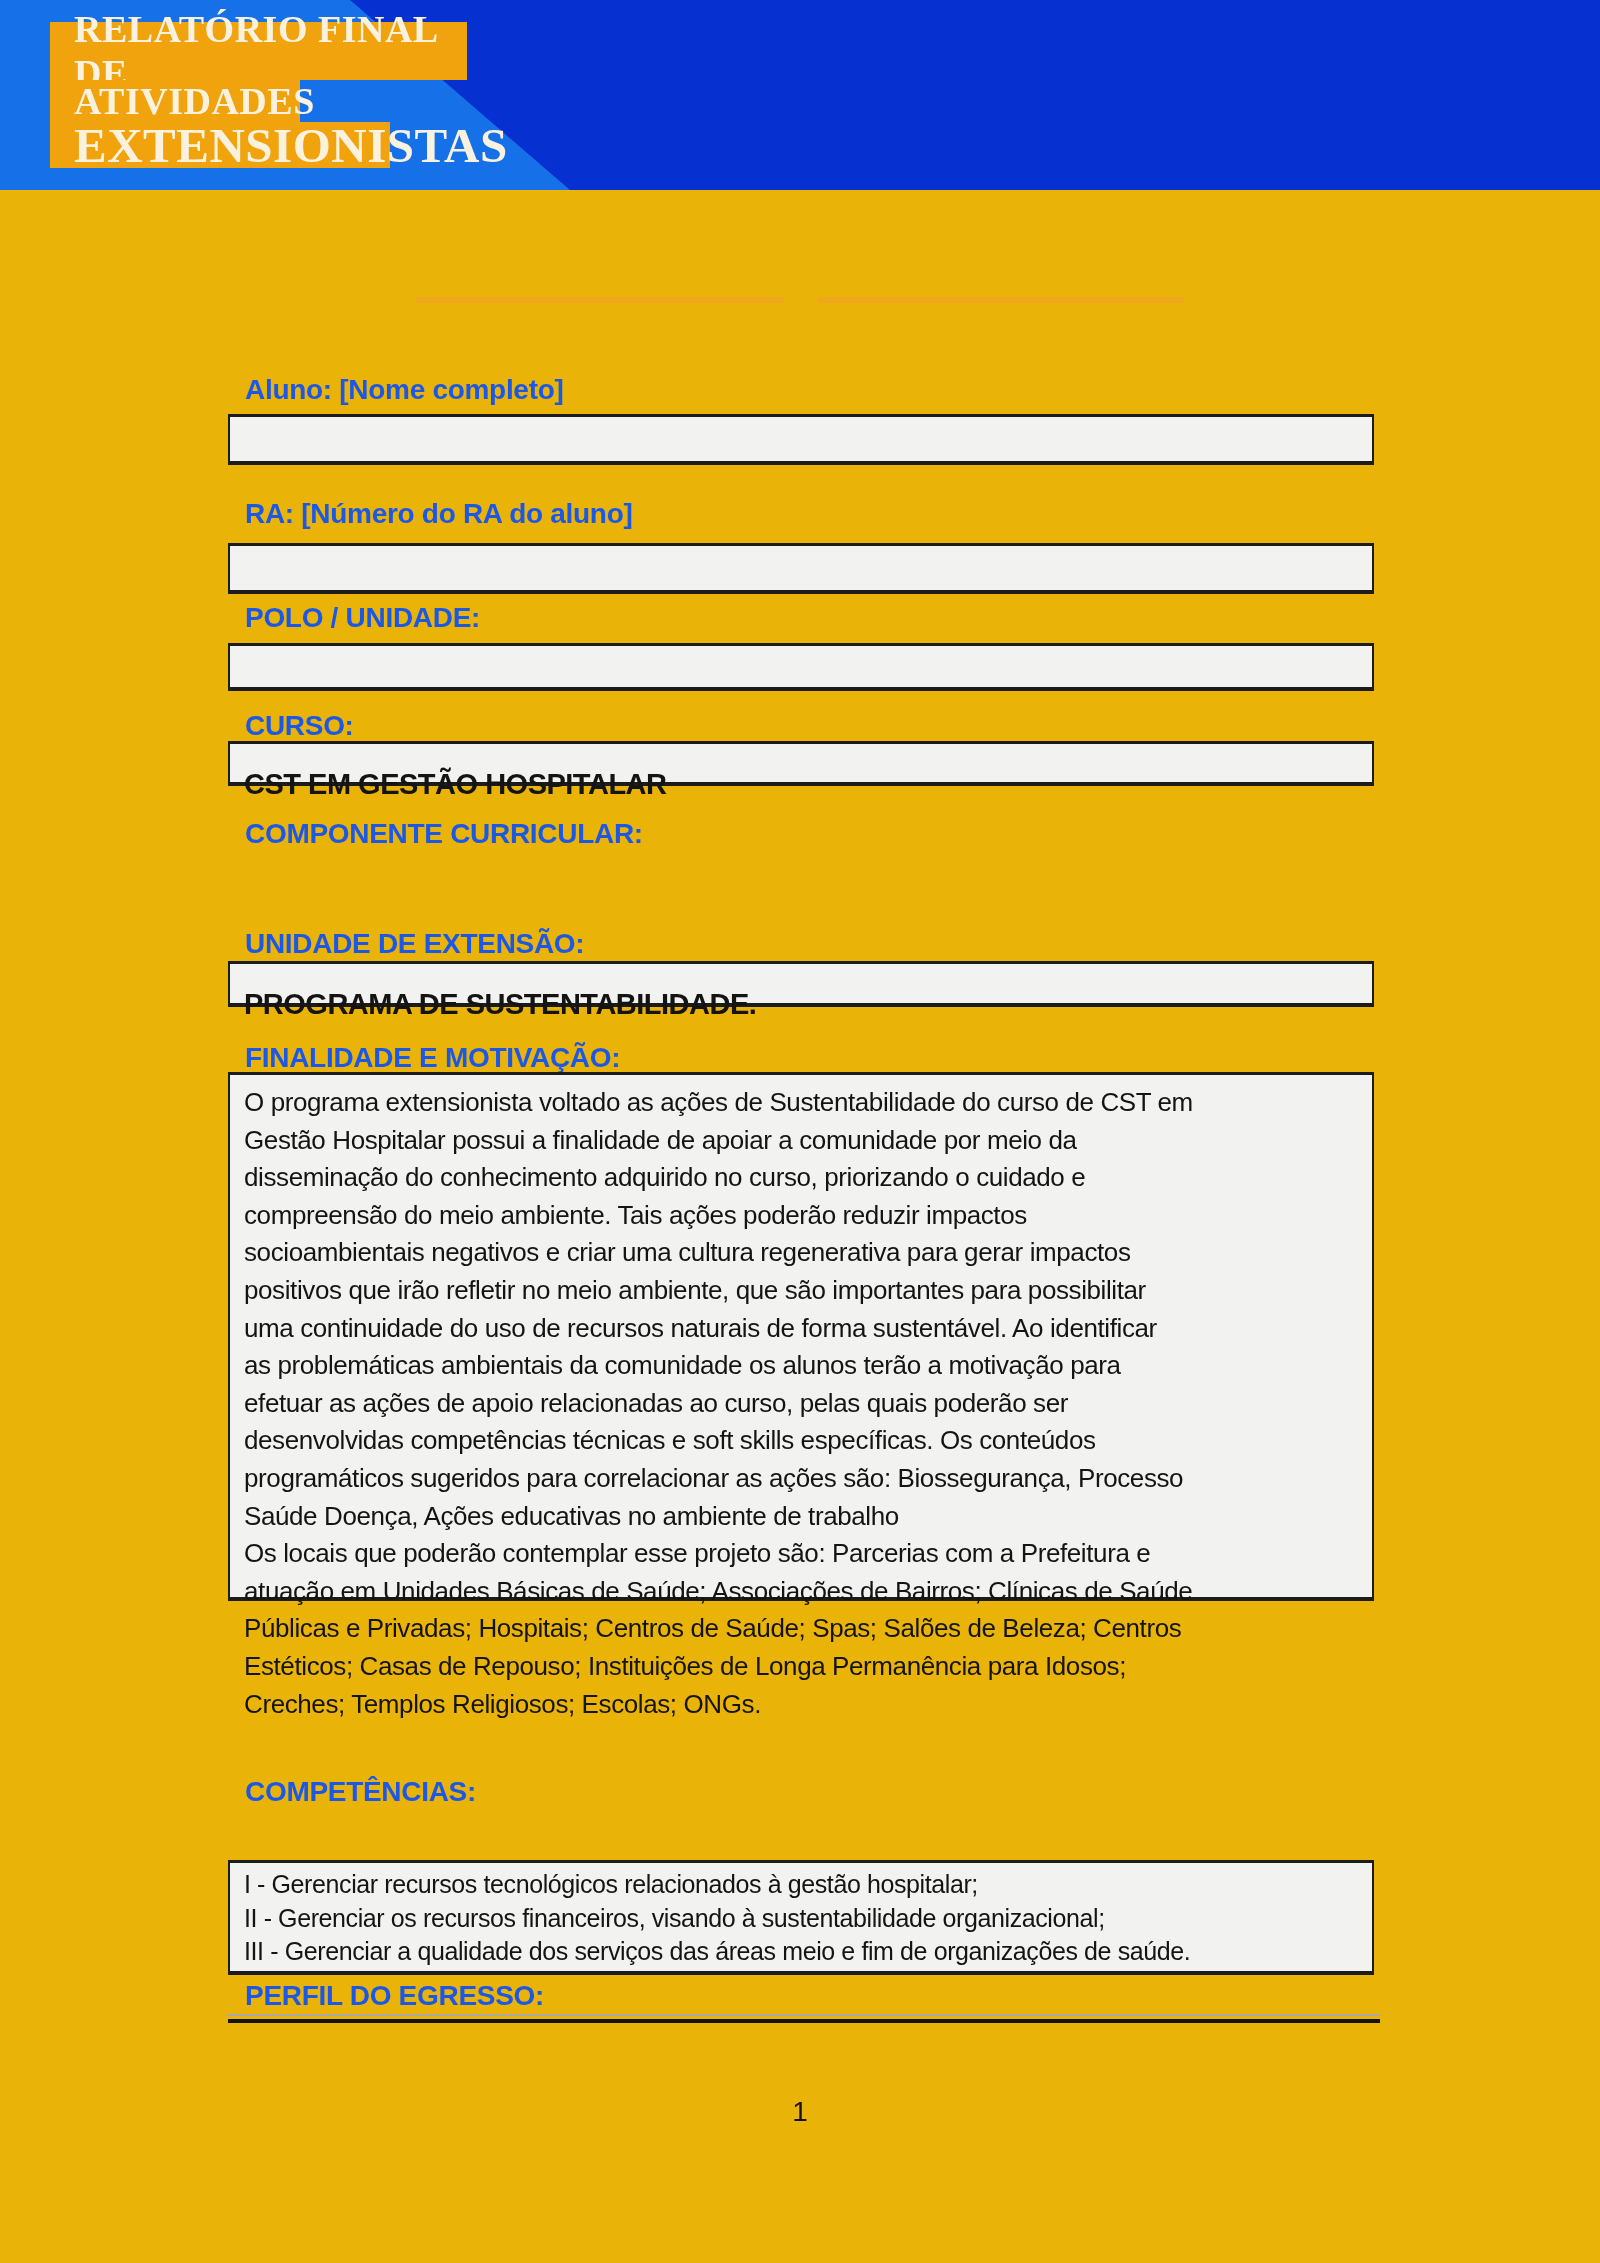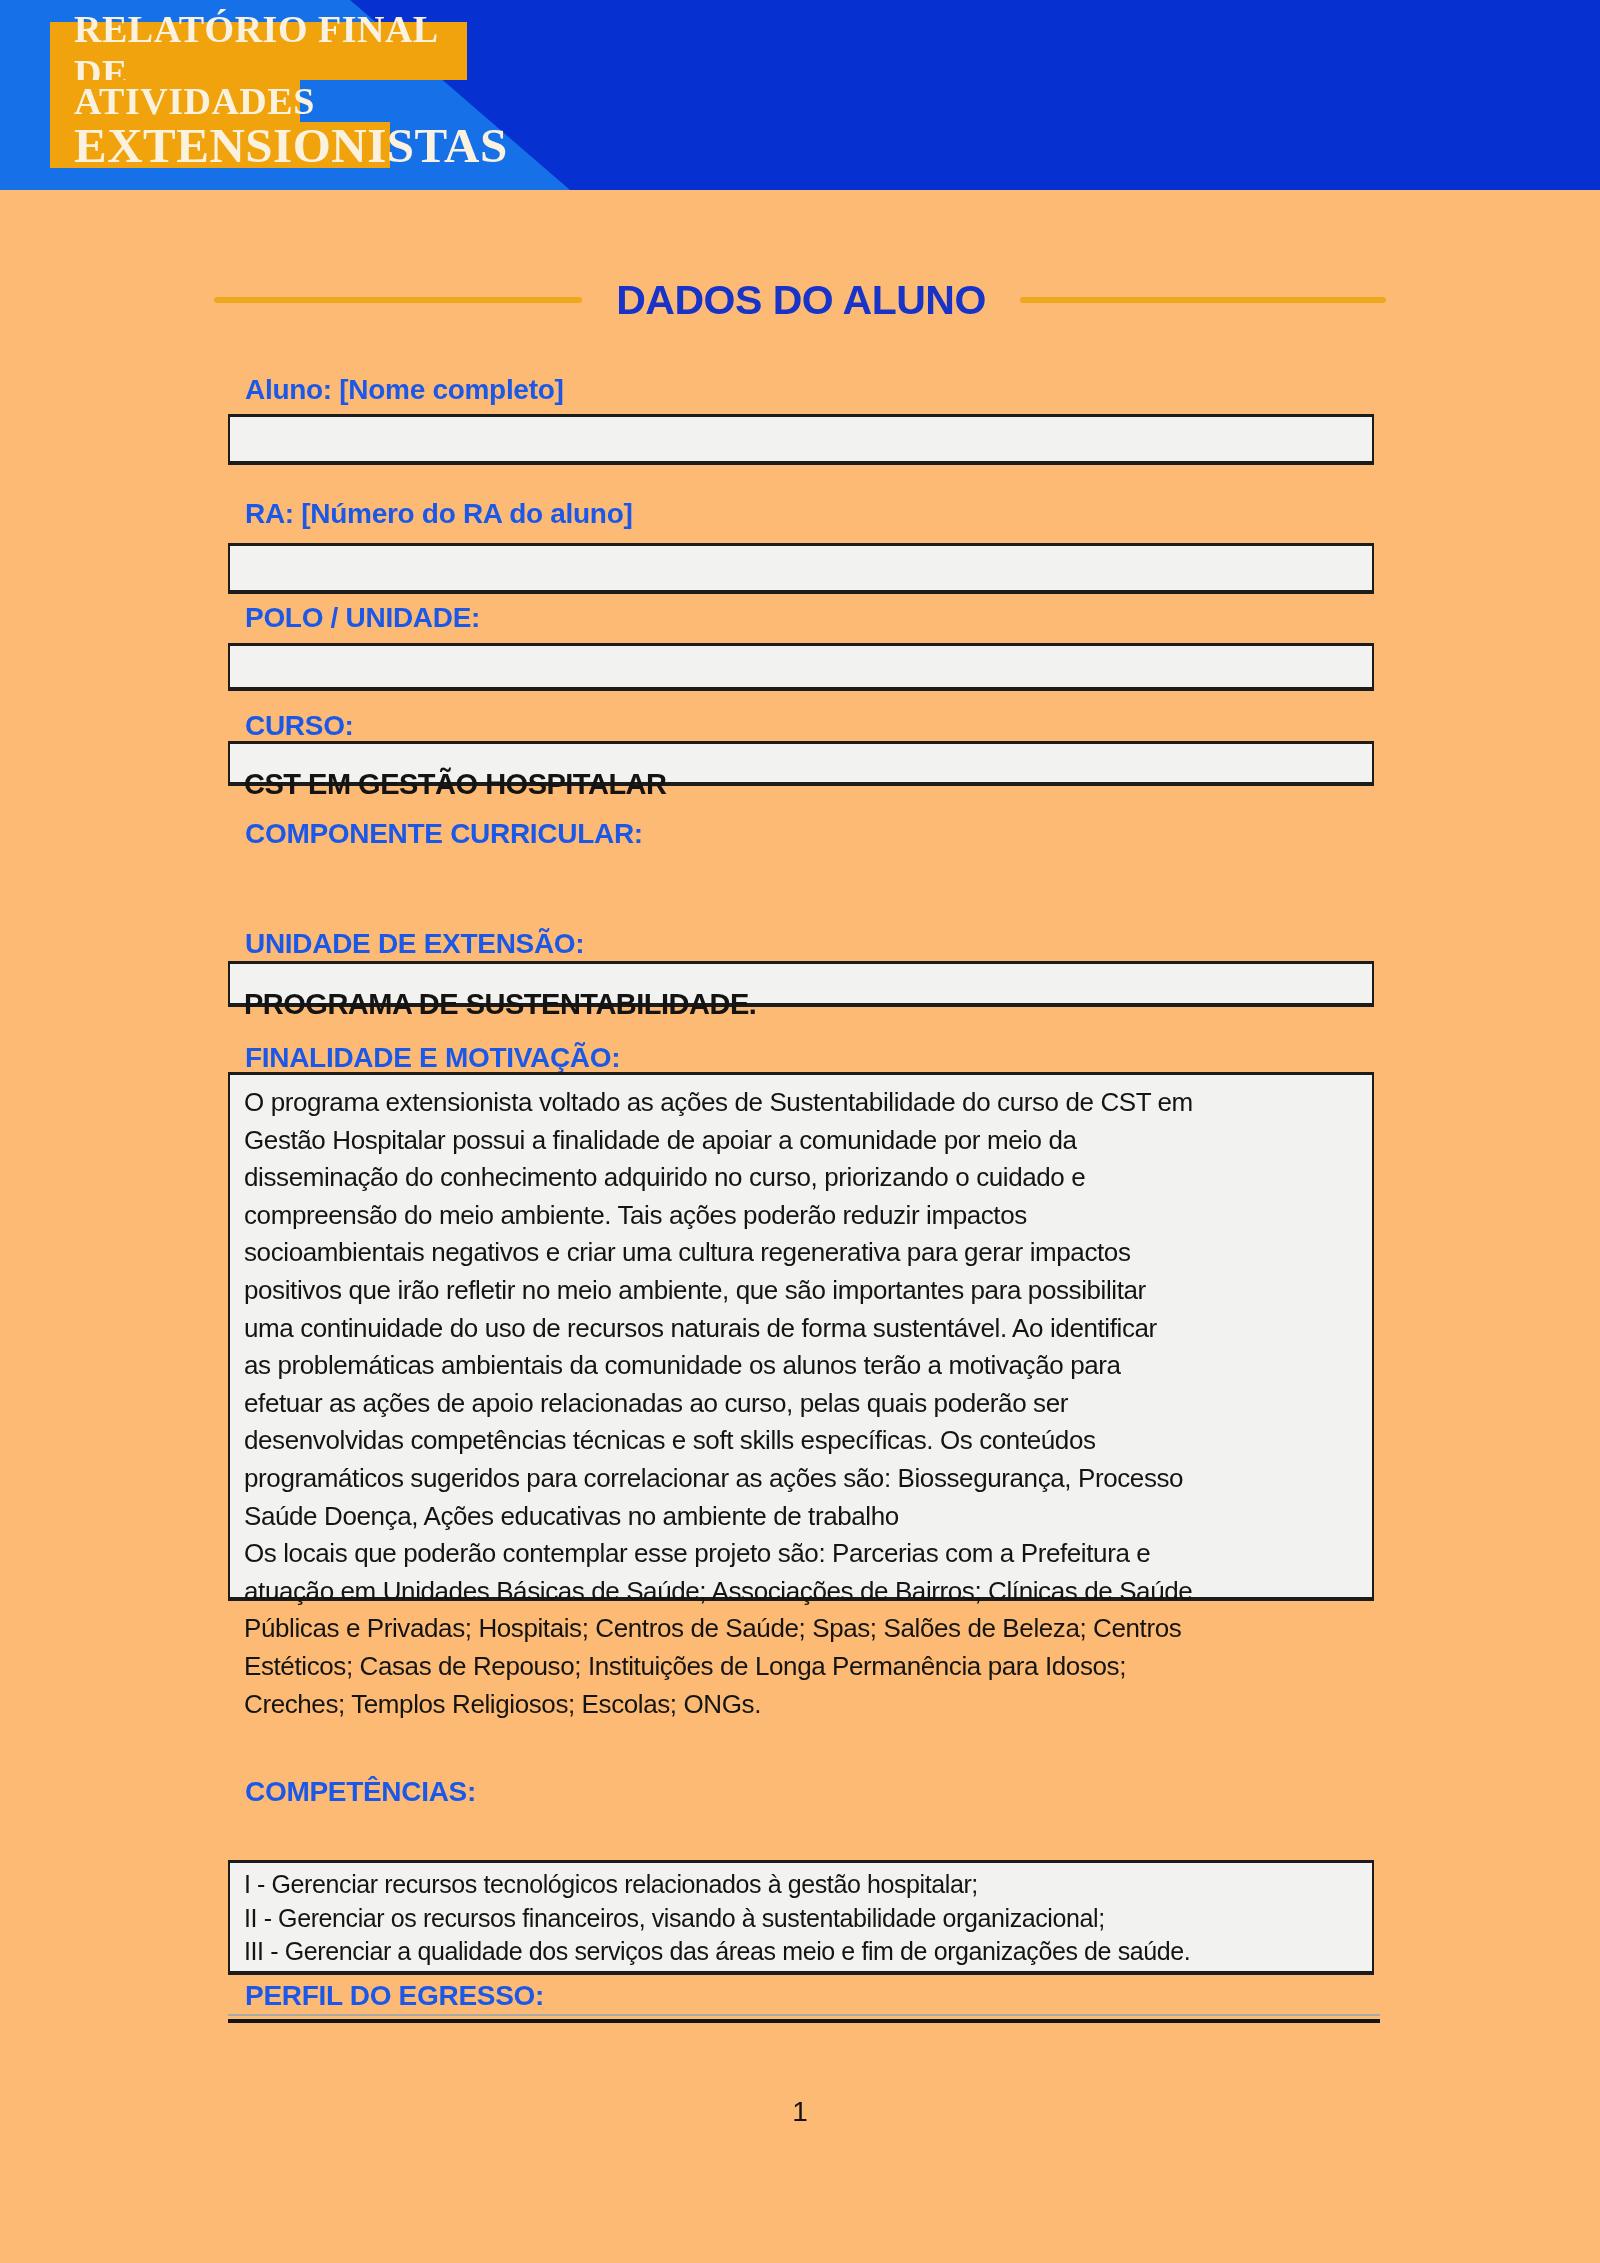--- a/index.html
+++ b/index.html
@@ -1,19 +1,19 @@
 <!DOCTYPE html>
 <html><head>
 <meta charset="utf-8">
 <style>
   html,body{margin:0;padding:0;background:#ffffff;}
   .page{
     position:relative;
     width:1600px;height:2263px;
-    background:#fdba74;
+    background:#eab308;
     font-family:"Liberation Sans", sans-serif;
     overflow:hidden;
   }
   
   .banner{position:absolute;left:0;top:0;width:1600px;height:190px;background:#1671E8;}
   .banner svg{position:absolute;left:0;top:0;}
   .banner-box{
     position:absolute;
     background:#F0A30D;
     color:#FAF2DF;
@@ -90,21 +90,20 @@
       <rect x="0" y="0" width="1600" height="190" fill="#1671E8"></rect>
       <polygon points="350,0 1600,0 1600,190 570,190" fill="#0730D0"></polygon>
     </svg>
     <div class="banner-box bb1">RELATÓRIO FINAL DE</div>
     <div class="banner-box bb2">ATIVIDADES</div>
     <div class="banner-box bb3">EXTENSIONISTAS</div>
   </div>
 
   <div class="title-row">
     <div class="title-rule tr-left"></div>
-    <div class="page-title">DADOS DO ALUNO</div>
     <div class="title-rule tr-right"></div>
   </div>
 
   <div class="field-label" style="top:374px;">Aluno: [Nome completo]</div>
   <div class="field-box" style="top:414px;height:51px;"></div>
 
   <div class="field-label" style="top:498px;">RA: [Número do RA do aluno]</div>
   <div class="field-box" style="top:543px;height:51px;"></div>
 
   <div class="field-label" style="top:602px;">POLO / UNIDADE:</div>

